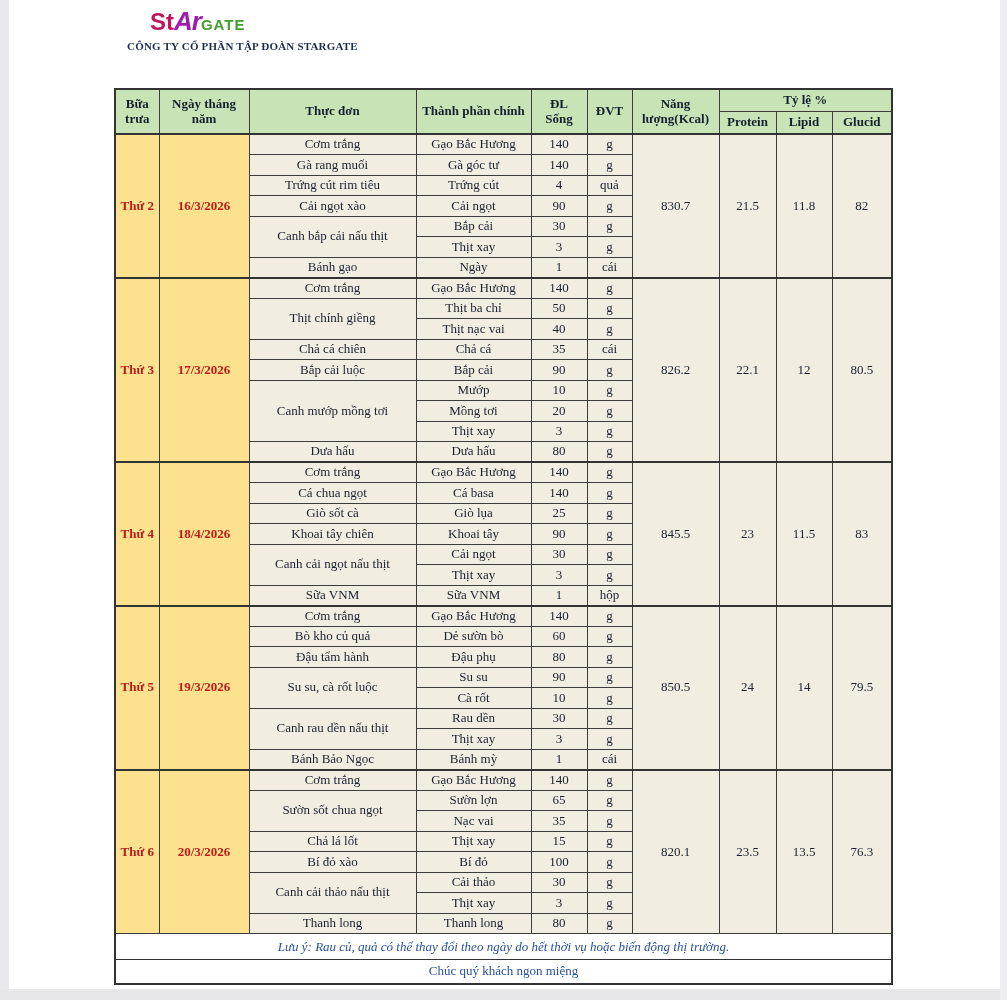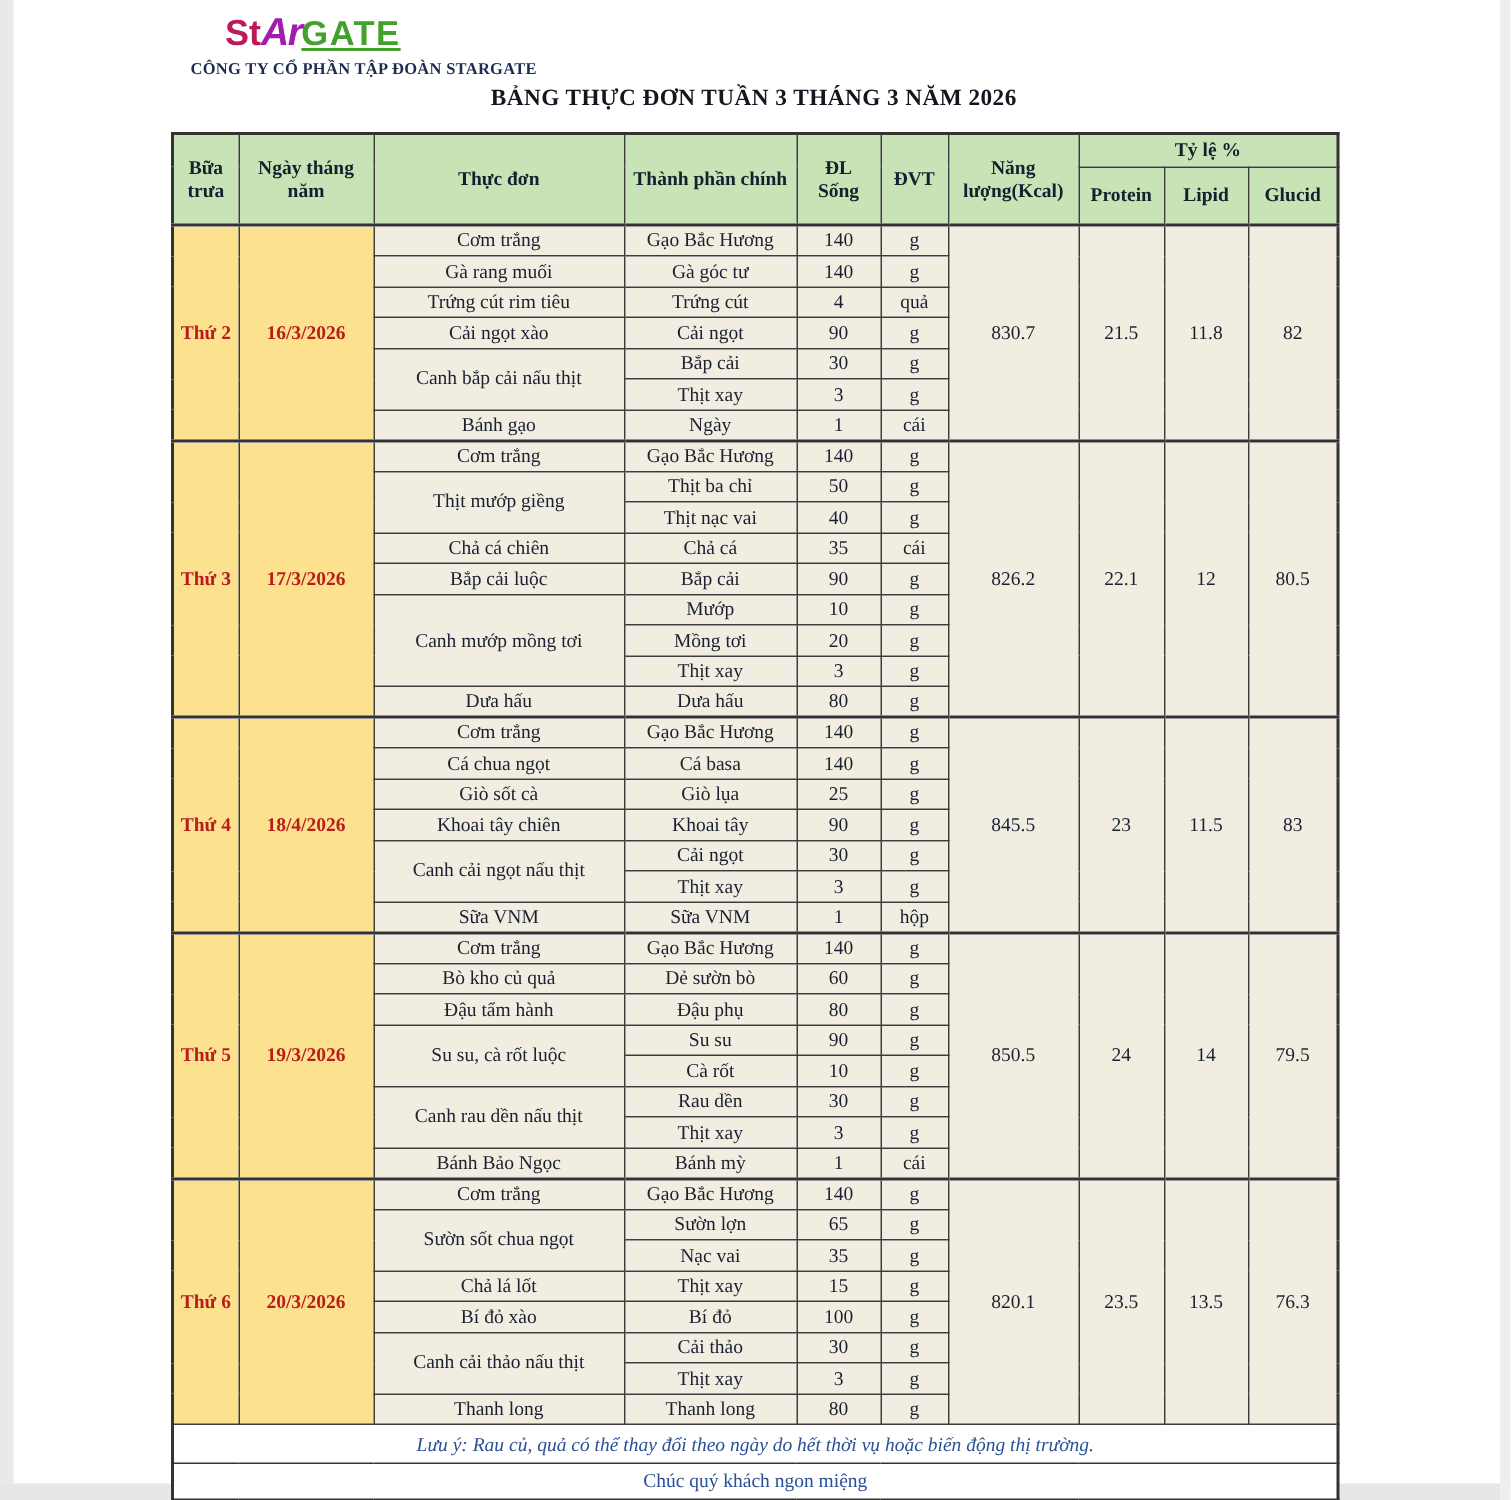--- a/index.html
+++ b/index.html
@@ -13,21 +13,21 @@
 
   
   .edge-left   { position:absolute; left:0; top:0; width:9px; height:1000px; background:#e9e9ec; }
   .edge-bottom { position:absolute; left:0; top:989px; width:1007px; height:11px; background:#e7e7ea; }
   .edge-right  { position:absolute; left:1000px; top:0; width:7px; height:1000px; background:#eeeef1; }
 
   
   .logo { position:absolute; left:150px; top:6px; font-family:"Liberation Sans","DejaVu Sans",sans-serif; white-space:nowrap; }
   .logo .st   { color:#be185d; font-weight:bold; font-size:24px; }
   .logo .ar   { color:#a21caf; font-weight:bold; font-size:26px; font-style:italic; letter-spacing:-1px; }
-  .logo .gate { color:#43a02c; font-weight:bold; font-size:23px; letter-spacing:1px;text-decoration:underline; }
+  .logo .gate { color:#43a02c; font-weight:bold; font-size:15px; letter-spacing:1px; }
 
   .company {
     position:absolute; left:127px; top:40px;
     font-size:11px; font-weight:bold; color:#1d2c4e; letter-spacing:0.2px;
   }
 
   .doc-title {
     position:absolute; left:114px; top:57px; width:777px;
     text-align:center; font-size:15.5px; font-weight:bold; color:#14161f; letter-spacing:0.3px;
   }
@@ -43,21 +43,21 @@
     text-align:center; vertical-align:middle;
     padding:0 2px; overflow:hidden;
   }
   table.menu { border:2px solid #333333; }
 
   thead th {
     background:#c8e3b6; color:#15202e; font-weight:bold;
     white-space:pre-line; line-height:1.15;
   }
   thead tr.h1 th { height:22px; }
-  thead tr.h2 th { height:39px; }
+  thead tr.h2 th { height:23px; }
 
   tbody td, tbody th { height:20.5px; line-height:1.1; background:#f1eee1; }
   tbody th.day-cell, tbody td.date-cell {
     background:#fce28e; font-weight:bold; color:#b91c1c;
   }
   tbody tr.day-start td, tbody tr.day-start th { border-top:2px solid #333333;margin-top:27px; }
 
   tfoot td { background:#ffffff; color:#2a5096; }
   tfoot td.note-cell { height:26px; font-style:italic; border:1px solid #333333; }
   tfoot td.wish-cell { height:24px; border:1px solid #333333; }
@@ -69,21 +69,20 @@
   <div class="edge-left"></div>
   <div class="edge-bottom"></div>
   <div class="edge-right"></div>
 
   <div class="logo">
     <span class="st">St</span><span class="ar">Ar</span><span class="gate">GATE</span>
   </div>
 
   <div class="company">CÔNG TY CỔ PHẦN TẬP ĐOÀN STARGATE</div>
 
-  <div class="doc-title">BẢNG THỰC ĐƠN TUẦN 3 THÁNG 3 NĂM 2026</div>
 
   <table class="menu">
     <colgroup>
       <col style="width:44px">
         <col style="width:90px">
         <col style="width:167px">
         <col style="width:115px">
       <col style="width:56px">
         <col style="width:45px">
         <col style="width:87px">
@@ -166,21 +165,21 @@
           <td>Cơm trắng</td>
           <td>Gạo Bắc Hương</td>
           <td>140</td>
           <td>g</td>
           <td rowspan="9">826.2</td>
           <td rowspan="9">22.1</td>
           <td rowspan="9">12</td>
           <td rowspan="9">80.5</td>
         </tr>
         <tr>
-          <td rowspan="2">Thịt mướp giềng</td>
+          <td rowspan="2">Thịt chính giềng</td>
           <td>Thịt ba chỉ</td>
           <td>50</td>
           <td>g</td>
         </tr>
         <tr>
           <td>Thịt nạc vai</td>
           <td>40</td>
           <td>g</td>
         </tr>
         <tr>

